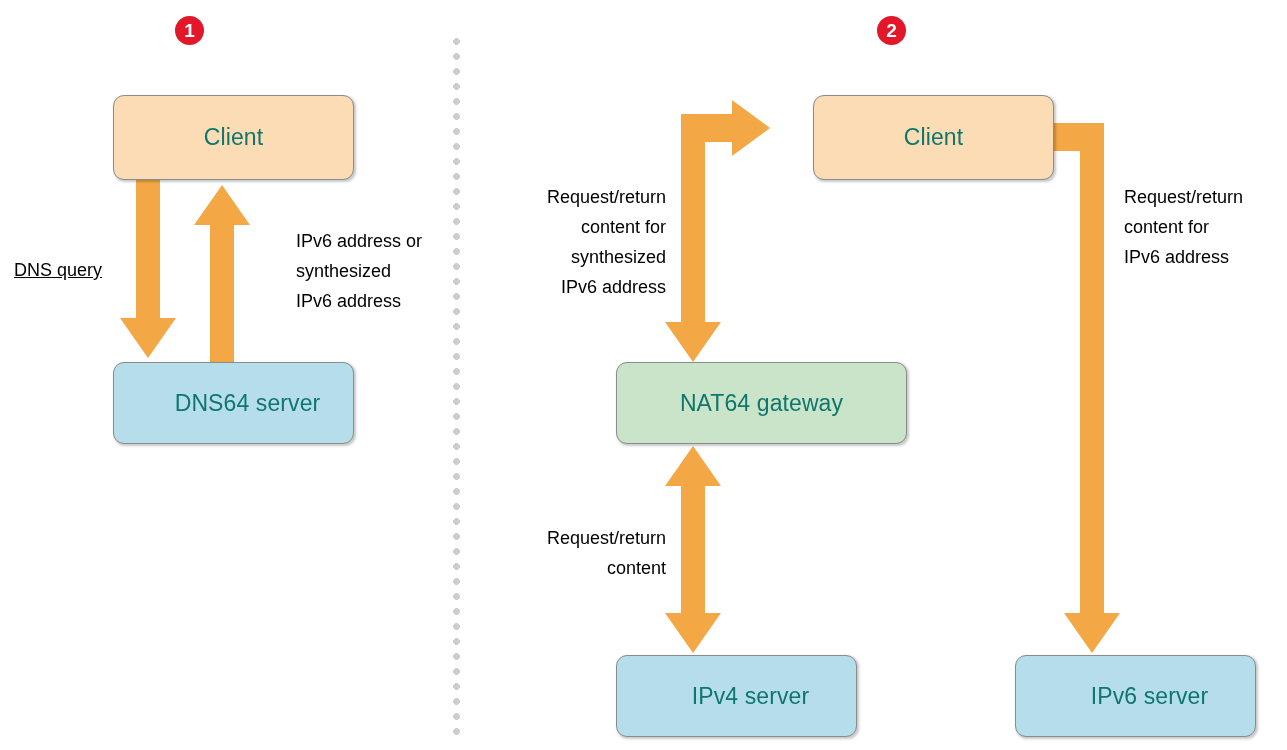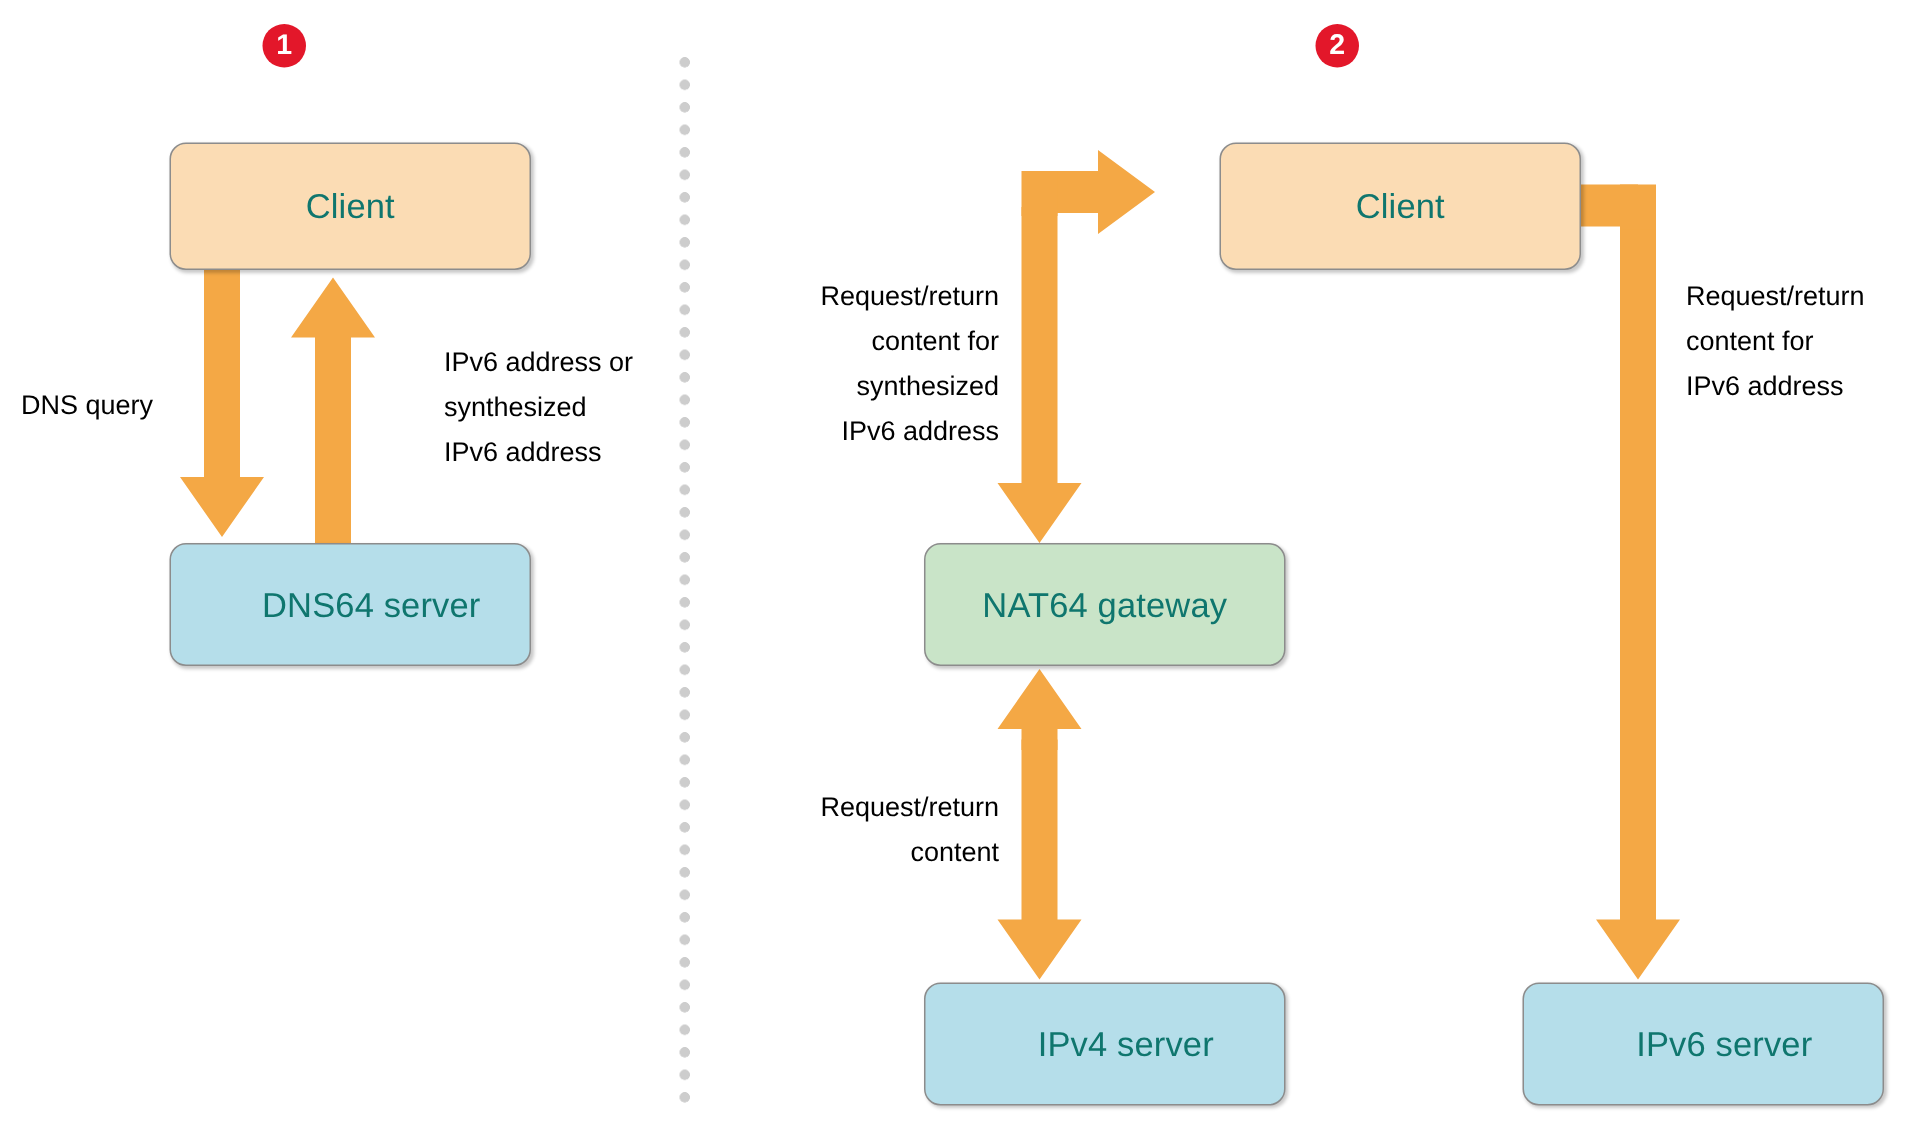--- a/index.html
+++ b/index.html
@@ -130,33 +130,33 @@
   </div>
 
   <div class="node blue" style="left:70px; top:362px; width:241px; height:82px;">
     <span>DNS64 server</span>
   </div>
 
   <div class="node peach" style="left:770px; top:95px; width:241px; height:85px;">
     <span>Client</span>
   </div>
 
-  <div class="node green" style="left:573px; top:362px; width:241px; height:82px;">
+  <div class="node green" style="left:573px; top:362px; width:291px; height:82px;">
     <span>NAT64 gateway</span>
   </div>
 
   <div class="node blue" style="left:573px; top:655px; width:241px; height:82px;justify-content:center;">
     <span>IPv4 server</span>
   </div>
 
   <div class="node blue" style="left:972px; top:655px; width:241px; height:82px;">
     <span>IPv6 server</span>
   </div>
 
-  <div class="lbl left" style="left:14px; top:255px; width:220px;">DNS query</div>
+  <div class="lbl left" style="left:14px; top:255px; width:220px;text-decoration:underline;">DNS query</div>
 
   <div class="lbl left" style="left:256px; top:226px; width:200px;margin-left:40px;">IPv6 address or
 synthesized
 IPv6 address</div>
 
   <div class="lbl right" style="left:468px; top:182px; width:198px;">Request/return
 content for
 synthesized
 IPv6 address</div>
 

